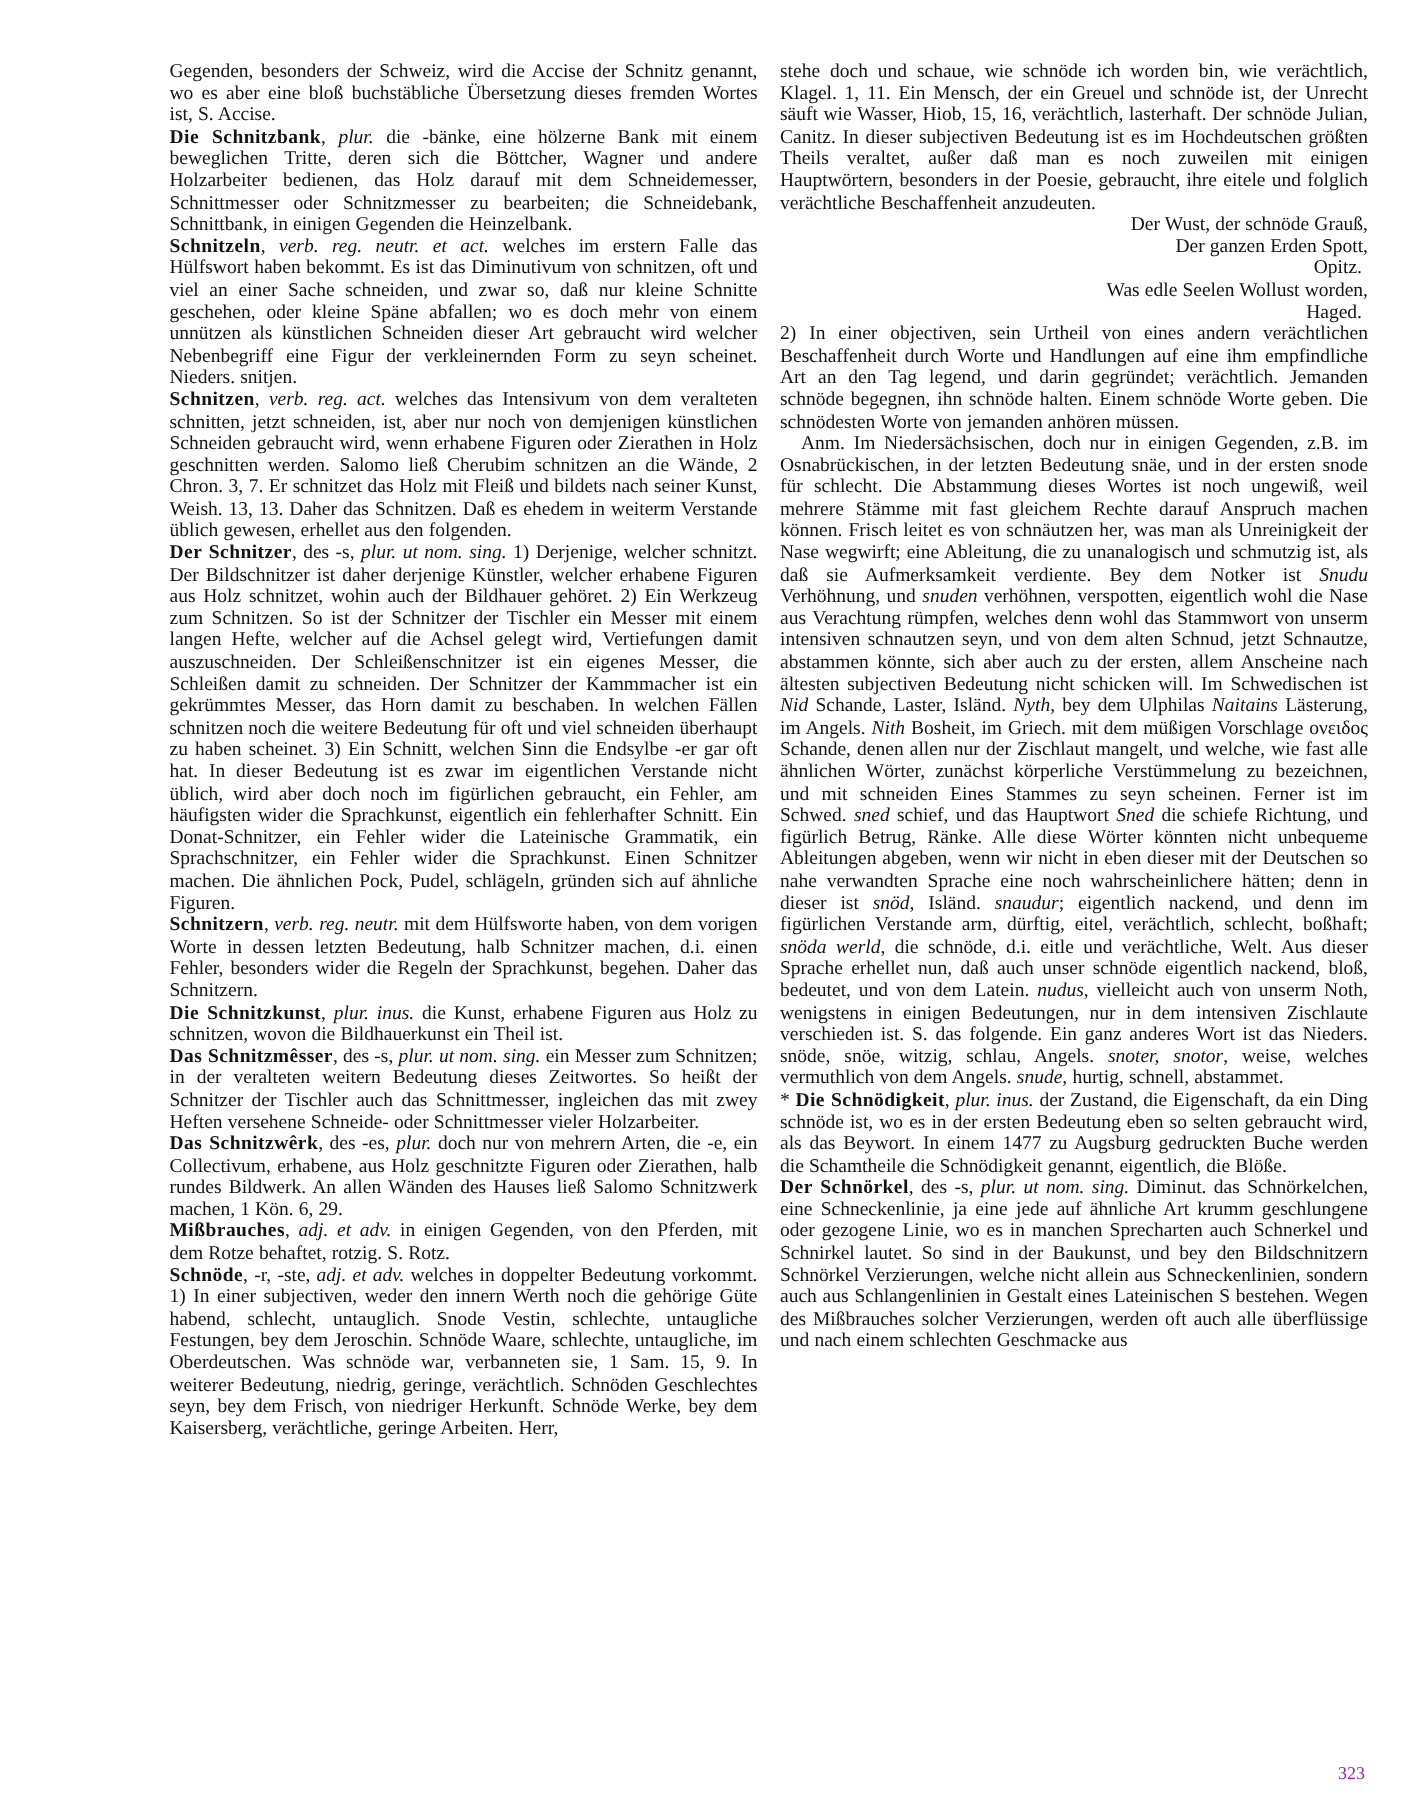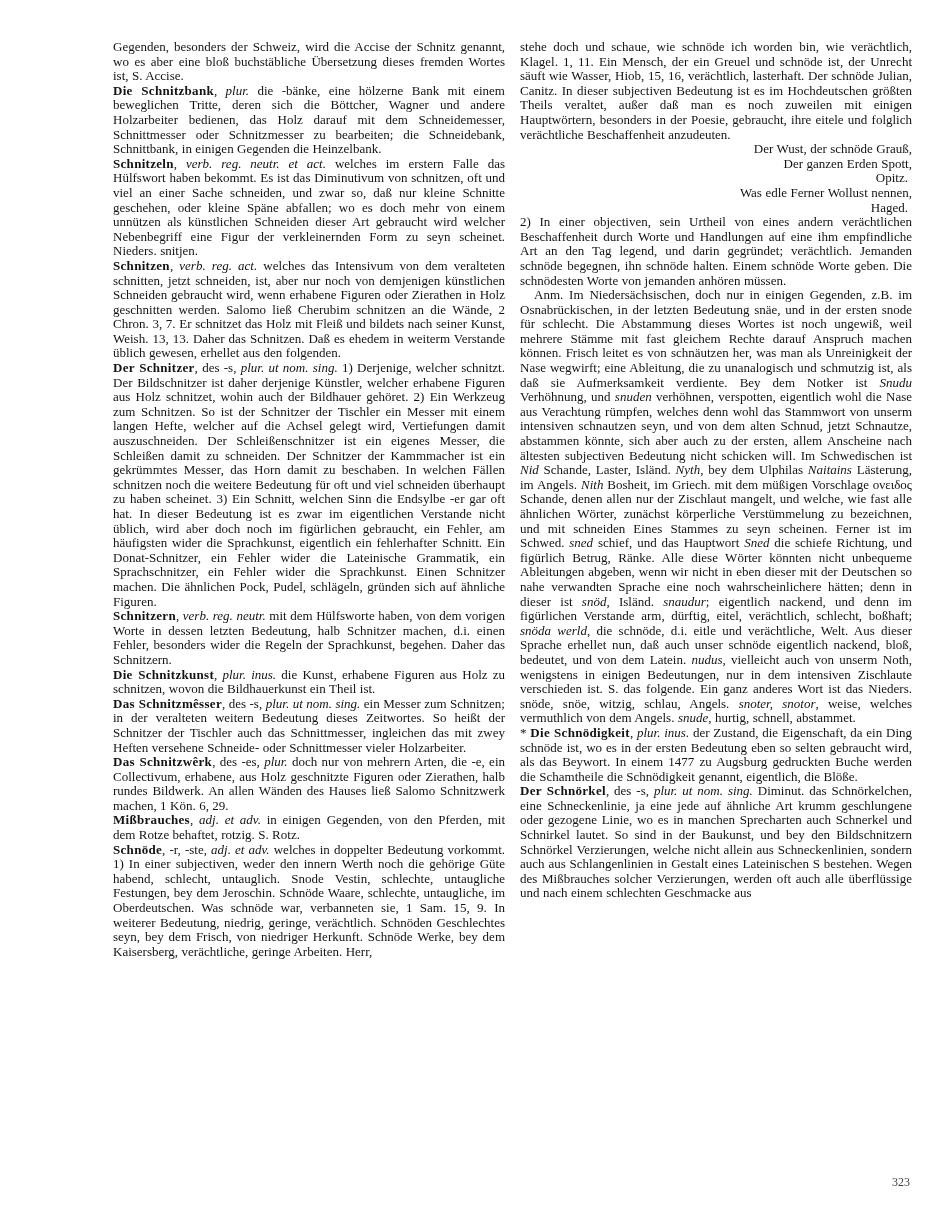--- a/index.html
+++ b/index.html
@@ -36,21 +36,21 @@
   p.para { margin: 0; padding: 0; }
   p.para.indent { text-indent: 14px; }
   p.para.verse { text-align: right; padding-left: 22px; }
   p.para.attribution { text-align: right; padding-right: 4px; }
   .seg-b { font-weight: bold; letter-spacing: 0.3px; }
   .seg-i { font-style: italic; }
   .footer {
     position: absolute;
     right: 25px; top: 1175px;
     font-size: 12px;
-    color: #404040;
+    color: #a21caf;
   }
 </style>
 </head>
 <body>
 
 <div class="page">
   <div class="columns">
     <div class="column">
         <p class="para plain"><span class="seg-n">Gegenden, besonders der Schweiz, wird die Accise der Schnitz genannt, wo es aber eine bloß buchstäbliche Übersetzung dieses fremden Wortes ist, S. Accise.</span></p>
         <p class="para entry"><span class="seg-b">Die Schnitzbank</span><span class="seg-n">, </span><span class="seg-i">plur.</span><span class="seg-n"> die -bänke, eine hölzerne Bank mit einem beweglichen Tritte, deren sich die Böttcher, Wagner und andere Holzarbeiter bedienen, das Holz darauf mit dem Schneidemesser, Schnittmesser oder Schnitzmesser zu bearbeiten; die Schneidebank, Schnittbank, in einigen Gegenden die Heinzelbank.</span></p>
@@ -62,21 +62,21 @@
         <p class="para entry"><span class="seg-b">Das Schnitzmêsser</span><span class="seg-n">, des -s, </span><span class="seg-i">plur. ut nom. sing.</span><span class="seg-n"> ein Messer zum Schnitzen; in der veralteten weitern Bedeutung dieses Zeitwortes. So heißt der Schnitzer der Tischler auch das Schnittmesser, ingleichen das mit zwey Heften versehene Schneide- oder Schnittmesser vieler Holzarbeiter.</span></p>
         <p class="para entry"><span class="seg-b">Das Schnitzwêrk</span><span class="seg-n">, des -es, </span><span class="seg-i">plur.</span><span class="seg-n"> doch nur von mehrern Arten, die -e, ein Collectivum, erhabene, aus Holz geschnitzte Figuren oder Zierathen, halb rundes Bildwerk. An allen Wänden des Hauses ließ Salomo Schnitzwerk machen, 1 Kön. 6, 29.</span></p>
         <p class="para entry"><span class="seg-b">Mißbrauches</span><span class="seg-n">, </span><span class="seg-i">adj. et adv.</span><span class="seg-n"> in einigen Gegenden, von den Pferden, mit dem Rotze behaftet, rotzig. S. Rotz.</span></p>
         <p class="para entry"><span class="seg-b">Schnöde</span><span class="seg-n">, -r, -ste, </span><span class="seg-i">adj. et adv.</span><span class="seg-n"> welches in doppelter Bedeutung vorkommt. 1) In einer subjectiven, weder den innern Werth noch die gehörige Güte habend, schlecht, untauglich. Snode Vestin, schlechte, untaugliche Festungen, bey dem Jeroschin. Schnöde Waare, schlechte, untaugliche, im Oberdeutschen. Was schnöde war, verbanneten sie, 1 Sam. 15, 9. In weiterer Bedeutung, niedrig, geringe, verächtlich. Schnöden Geschlechtes seyn, bey dem Frisch, von niedriger Herkunft. Schnöde Werke, bey dem Kaisersberg, verächtliche, geringe Arbeiten. Herr,</span></p>
       </div>
     <div class="column">
         <p class="para plain"><span class="seg-n">stehe doch und schaue, wie schnöde ich worden bin, wie verächtlich, Klagel. 1, 11. Ein Mensch, der ein Greuel und schnöde ist, der Unrecht säuft wie Wasser, Hiob, 15, 16, verächtlich, lasterhaft. Der schnöde Julian, Canitz. In dieser subjectiven Bedeutung ist es im Hochdeutschen größten Theils veraltet, außer daß man es noch zuweilen mit einigen Hauptwörtern, besonders in der Poesie, gebraucht, ihre eitele und folglich verächtliche Beschaffenheit anzudeuten.</span></p>
         <p class="para verse"><span class="seg-n">Der Wust, der schnöde Grauß,</span></p>
         <p class="para verse"><span class="seg-n">Der ganzen Erden Spott,</span></p>
         <p class="para attribution"><span class="seg-n">Opitz.</span></p>
-        <p class="para verse"><span class="seg-n">Was edle Ferner Wollust nennen,</span></p>
+        <p class="para verse"><span class="seg-n">Was edle Seelen Wollust worden,</span></p>
         <p class="para attribution"><span class="seg-n">Haged.</span></p>
         <p class="para plain"><span class="seg-n">2) In einer objectiven, sein Urtheil von eines andern verächtlichen Beschaffenheit durch Worte und Handlungen auf eine ihm empfindliche Art an den Tag legend, und darin gegründet; verächtlich. Jemanden schnöde begegnen, ihn schnöde halten. Einem schnöde Worte geben. Die schnödesten Worte von jemanden anhören müssen.</span></p>
         <p class="para plain indent"><span class="seg-n">Anm. Im Niedersächsischen, doch nur in einigen Gegenden, z.B. im Osnabrückischen, in der letzten Bedeutung snäe, und in der ersten snode für schlecht. Die Abstammung dieses Wortes ist noch ungewiß, weil mehrere Stämme mit fast gleichem Rechte darauf Anspruch machen können. Frisch leitet es von schnäutzen her, was man als Unreinigkeit der Nase wegwirft; eine Ableitung, die zu unanalogisch und schmutzig ist, als daß sie Aufmerksamkeit verdiente. Bey dem Notker ist </span><span class="seg-i">Snudu</span><span class="seg-n"> Verhöhnung, und </span><span class="seg-i">snuden</span><span class="seg-n"> verhöhnen, verspotten, eigentlich wohl die Nase aus Verachtung rümpfen, welches denn wohl das Stammwort von unserm intensiven schnautzen seyn, und von dem alten Schnud, jetzt Schnautze, abstammen könnte, sich aber auch zu der ersten, allem Anscheine nach ältesten subjectiven Bedeutung nicht schicken will. Im Schwedischen ist </span><span class="seg-i">Nid</span><span class="seg-n"> Schande, Laster, Isländ. </span><span class="seg-i">Nyth</span><span class="seg-n">, bey dem Ulphilas </span><span class="seg-i">Naitains</span><span class="seg-n"> Lästerung, im Angels. </span><span class="seg-i">Nith</span><span class="seg-n"> Bosheit, im Griech. mit dem müßigen Vorschlage ονειδος Schande, denen allen nur der Zischlaut mangelt, und welche, wie fast alle ähnlichen Wörter, zunächst körperliche Verstümmelung zu bezeichnen, und mit schneiden Eines Stammes zu seyn scheinen. Ferner ist im Schwed. </span><span class="seg-i">sned</span><span class="seg-n"> schief, und das Hauptwort </span><span class="seg-i">Sned</span><span class="seg-n"> die schiefe Richtung, und figürlich Betrug, Ränke. Alle diese Wörter könnten nicht unbequeme Ableitungen abgeben, wenn wir nicht in eben dieser mit der Deutschen so nahe verwandten Sprache eine noch wahrscheinlichere hätten; denn in dieser ist </span><span class="seg-i">snöd</span><span class="seg-n">, Isländ. </span><span class="seg-i">snaudur</span><span class="seg-n">; eigentlich nackend, und denn im figürlichen Verstande arm, dürftig, eitel, verächtlich, schlecht, boßhaft; </span><span class="seg-i">snöda werld</span><span class="seg-n">, die schnöde, d.i. eitle und verächtliche, Welt. Aus dieser Sprache erhellet nun, daß auch unser schnöde eigentlich nackend, bloß, bedeutet, und von dem Latein. </span><span class="seg-i">nudus</span><span class="seg-n">, vielleicht auch von unserm Noth, wenigstens in einigen Bedeutungen, nur in dem intensiven Zischlaute verschieden ist. S. das folgende. Ein ganz anderes Wort ist das Nieders. snöde, snöe, witzig, schlau, Angels. </span><span class="seg-i">snoter, snotor</span><span class="seg-n">, weise, welches vermuthlich von dem Angels. </span><span class="seg-i">snude</span><span class="seg-n">, hurtig, schnell, abstammet.</span></p>
         <p class="para entry"><span class="seg-n">* </span><span class="seg-b">Die Schnödigkeit</span><span class="seg-n">, </span><span class="seg-i">plur. inus.</span><span class="seg-n"> der Zustand, die Eigenschaft, da ein Ding schnöde ist, wo es in der ersten Bedeutung eben so selten gebraucht wird, als das Beywort. In einem 1477 zu Augsburg gedruckten Buche werden die Schamtheile die Schnödigkeit genannt, eigentlich, die Blöße.</span></p>
         <p class="para entry"><span class="seg-b">Der Schnörkel</span><span class="seg-n">, des -s, </span><span class="seg-i">plur. ut nom. sing.</span><span class="seg-n"> Diminut. das Schnörkelchen, eine Schneckenlinie, ja eine jede auf ähnliche Art krumm geschlungene oder gezogene Linie, wo es in manchen Sprecharten auch Schnerkel und Schnirkel lautet. So sind in der Baukunst, und bey den Bildschnitzern Schnörkel Verzierungen, welche nicht allein aus Schneckenlinien, sondern auch aus Schlangenlinien in Gestalt eines Lateinischen S bestehen. Wegen des Mißbrauches solcher Verzierungen, werden oft auch alle überflüssige und nach einem schlechten Geschmacke aus</span></p>
       </div>
   </div>
   <div class="footer">323</div>
 </div>
 

